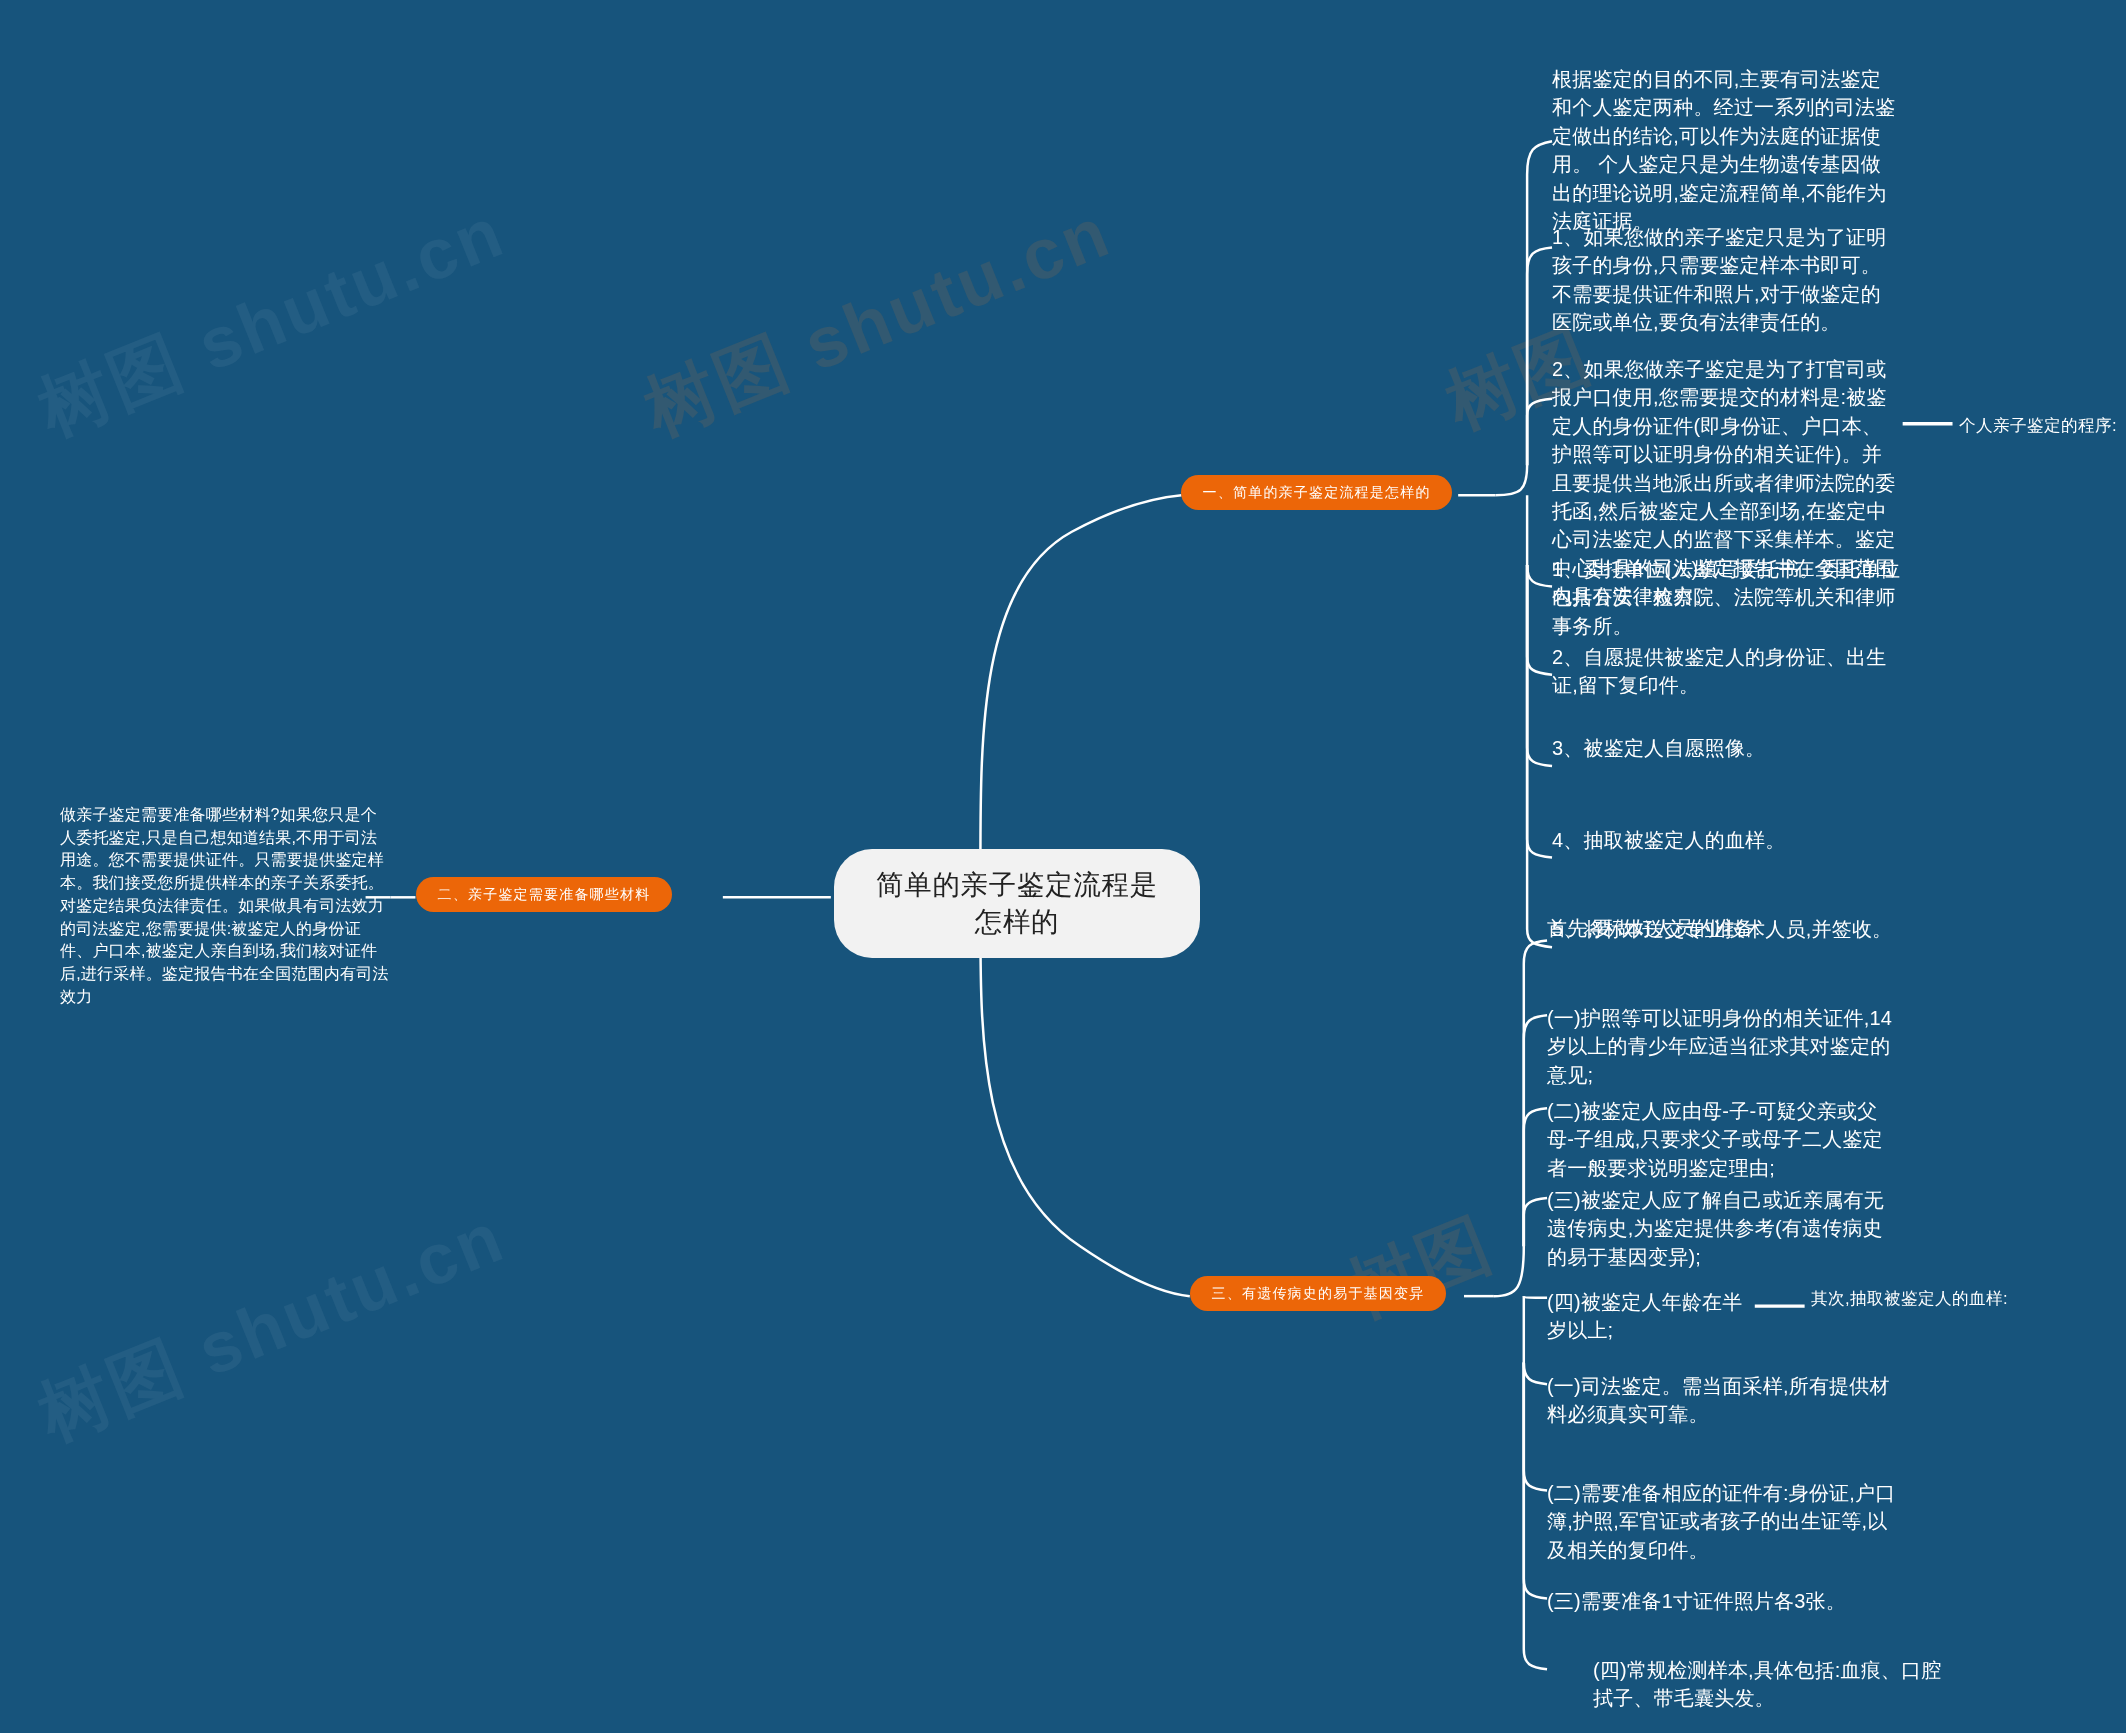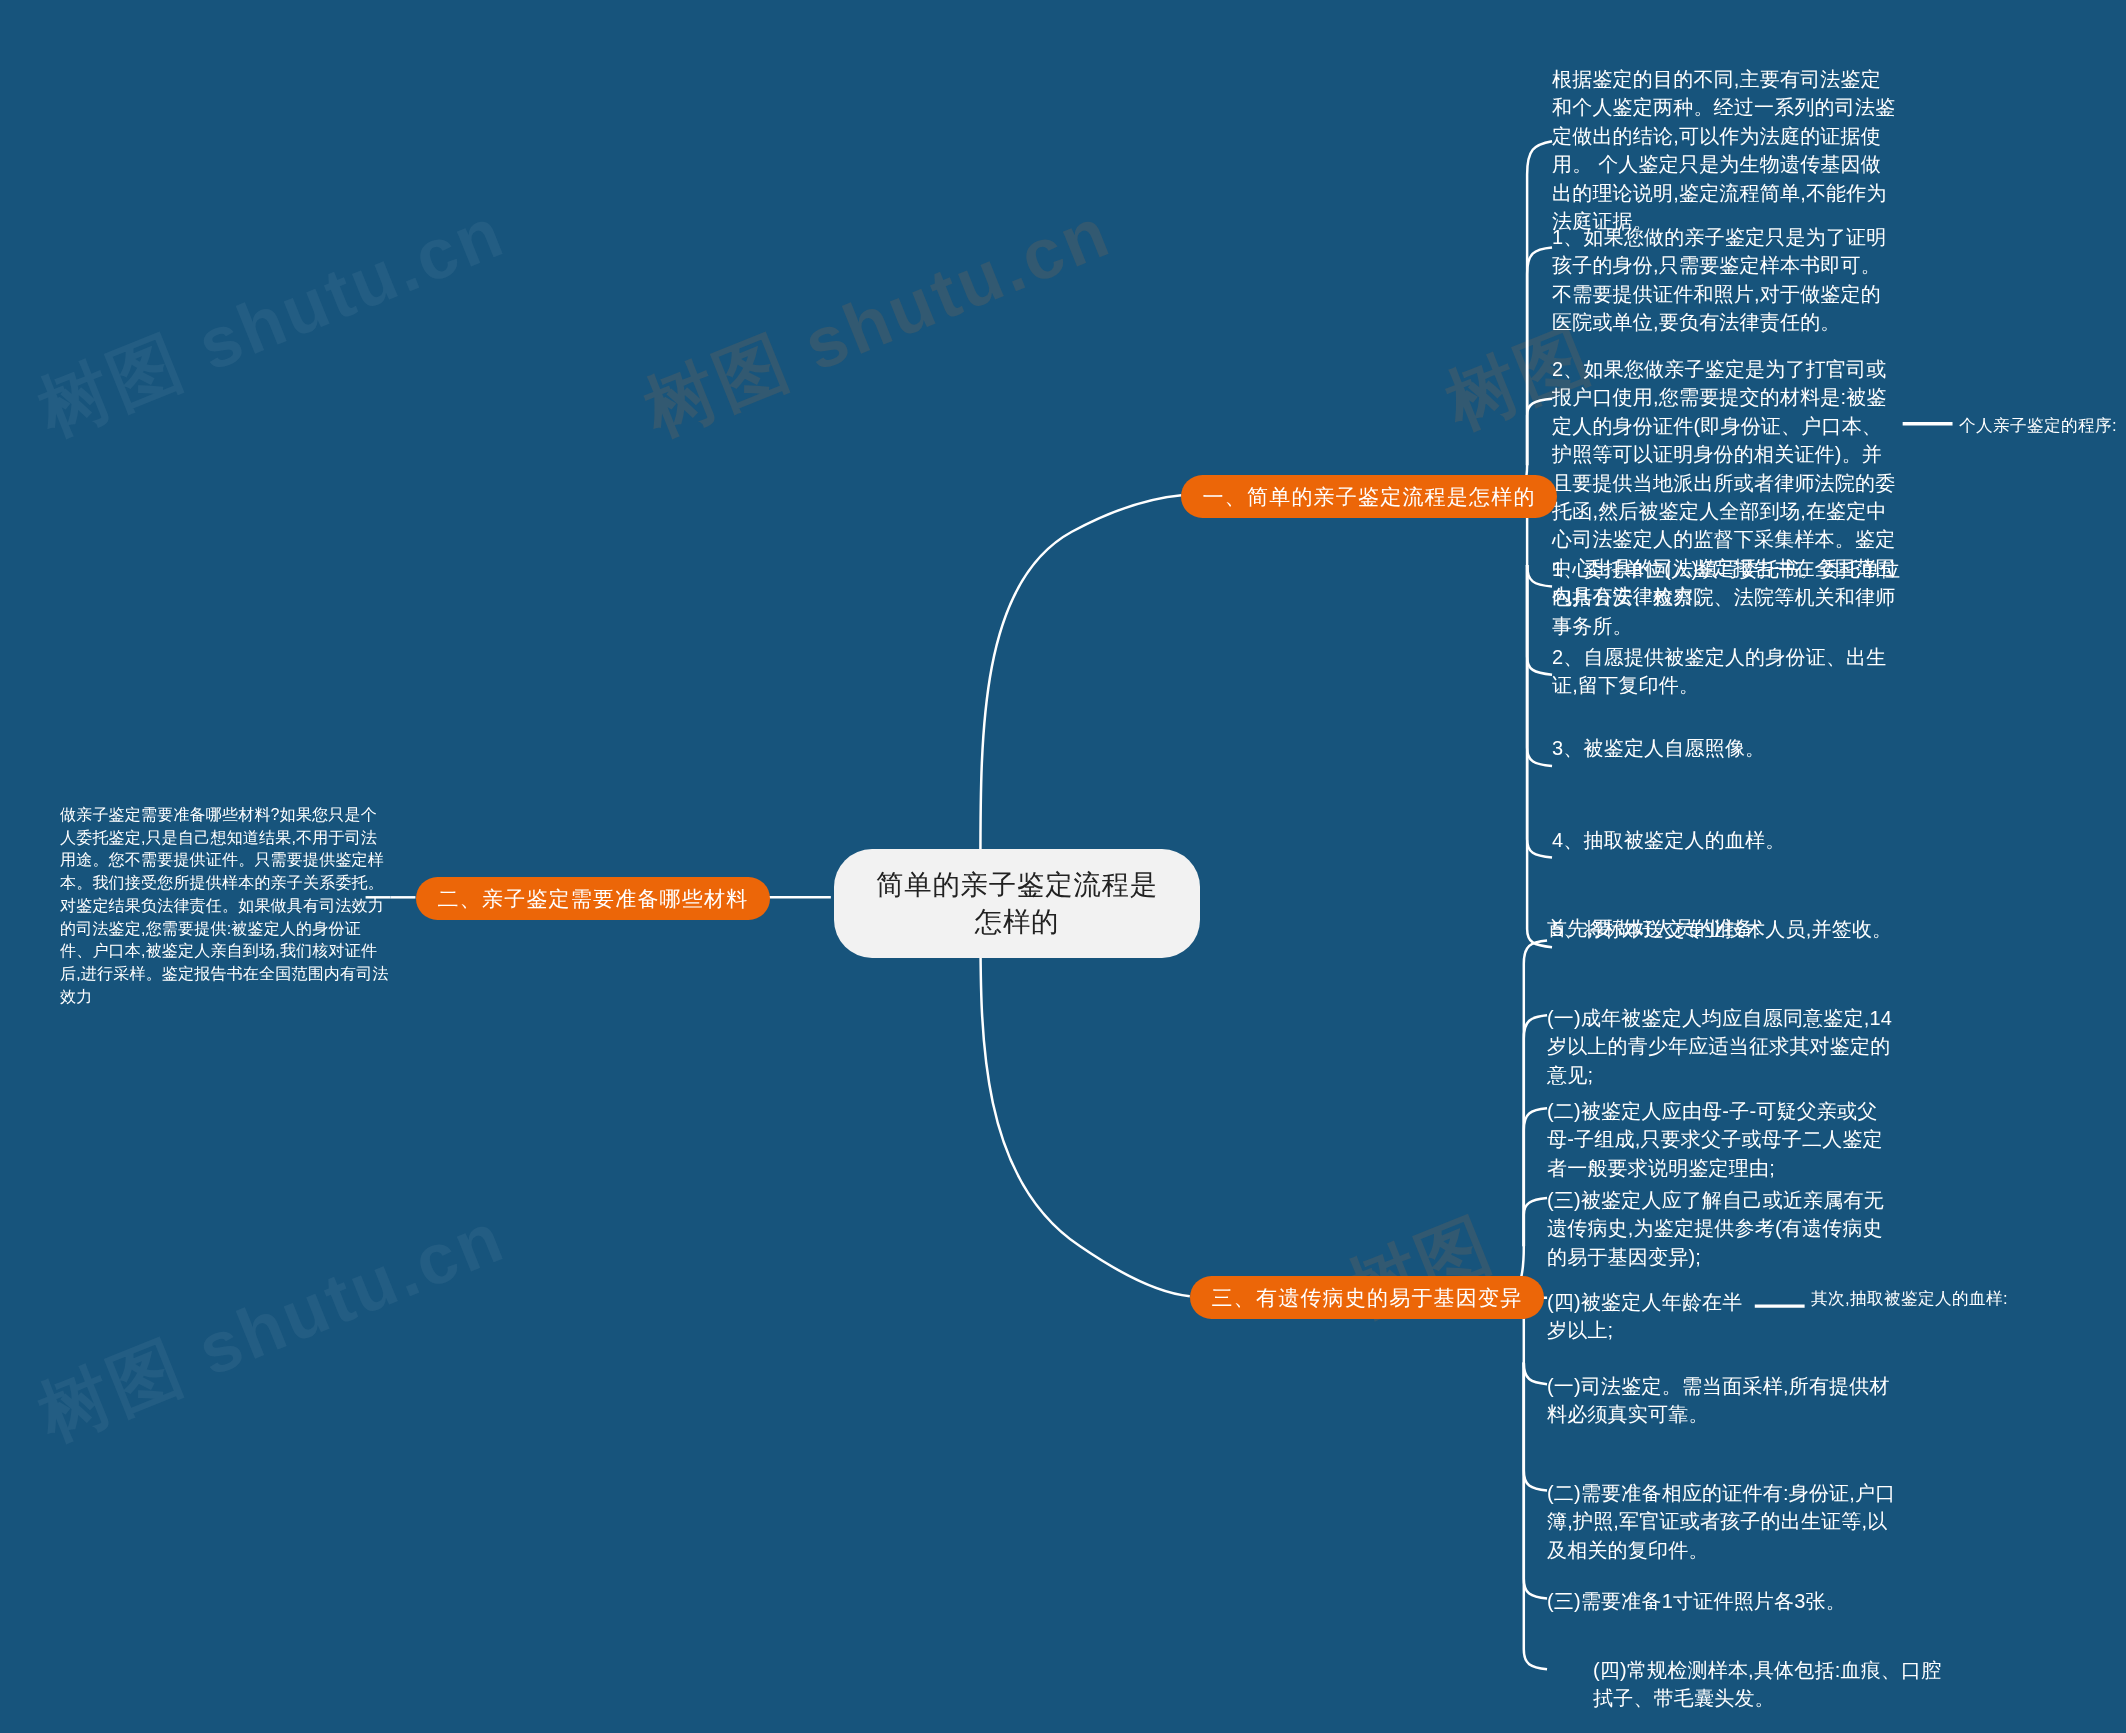--- a/index.html
+++ b/index.html
@@ -49,21 +49,21 @@
     line-height: 1.38;
     letter-spacing: 0.8px;
     z-index: 6;
   }
   .branch-node {
     position: absolute;
     background: #ec6608;
     color: #ffffff;
     border-radius: 28px;
     padding: 9.1px 21.6px;
-    font-size: 21px;
+    font-size: 14px;
     line-height: 1.2;
     letter-spacing: 1.2px;
     white-space: nowrap;
     z-index: 6;
   }
   .leaf {
     position: absolute;
     color: #ffffff;
     font-size: 20px;
     line-height: 1.42;
@@ -161,21 +161,21 @@
   <div class="leaf" style="left:1552px; top:734px; width:349px;">3、被鉴定人自愿照像。</div>
 
   <div class="leaf" style="left:1552px; top:826px; width:349px;">4、抽取被鉴定人的血样。</div>
 
   <div class="leaf" style="left:1552px; top:915px; width:349px;">5、将标本送交专业技术人员,并签收。</div>
 
   <div class="leaf sm" style="left:60px; top:804px; width:332px;">做亲子鉴定需要准备哪些材料?如果您只是个人委托鉴定,只是自己想知道结果,不用于司法用途。您不需要提供证件。只需要提供鉴定样本。我们接受您所提供样本的亲子关系委托。对鉴定结果负法律责任。如果做具有司法效力的司法鉴定,您需要提供:被鉴定人的身份证件、户口本,被鉴定人亲自到场,我们核对证件后,进行采样。鉴定报告书在全国范围内有司法效力</div>
 
   <div class="leaf" style="left:1547px; top:914px; width:349px;">首先,要做好人员的准备:</div>
 
-  <div class="leaf" style="left:1547px; top:1004px; width:349px;">(一)成年被鉴定人均应自愿同意鉴定,14岁以上的青少年应适当征求其对鉴定的意见;</div>
+  <div class="leaf" style="left:1547px; top:1004px; width:349px;">(一)护照等可以证明身份的相关证件,14岁以上的青少年应适当征求其对鉴定的意见;</div>
 
   <div class="leaf" style="left:1547px; top:1097px; width:349px;">(二)被鉴定人应由母-子-可疑父亲或父母-子组成,只要求父子或母子二人鉴定者一般要求说明鉴定理由;</div>
 
   <div class="leaf" style="left:1547px; top:1186px; width:349px;">(三)被鉴定人应了解自己或近亲属有无遗传病史,为鉴定提供参考(有遗传病史的易于基因变异);</div>
 
   <div class="leaf" style="left:1547px; top:1288px; width:208px;">(四)被鉴定人年龄在半岁以上;</div>
 
   <div class="label-node" style="left:1811px; top:1288px;">其次,抽取被鉴定人的血样:</div>
 
   <div class="leaf" style="left:1547px; top:1372px; width:349px;">(一)司法鉴定。需当面采样,所有提供材料必须真实可靠。</div>

